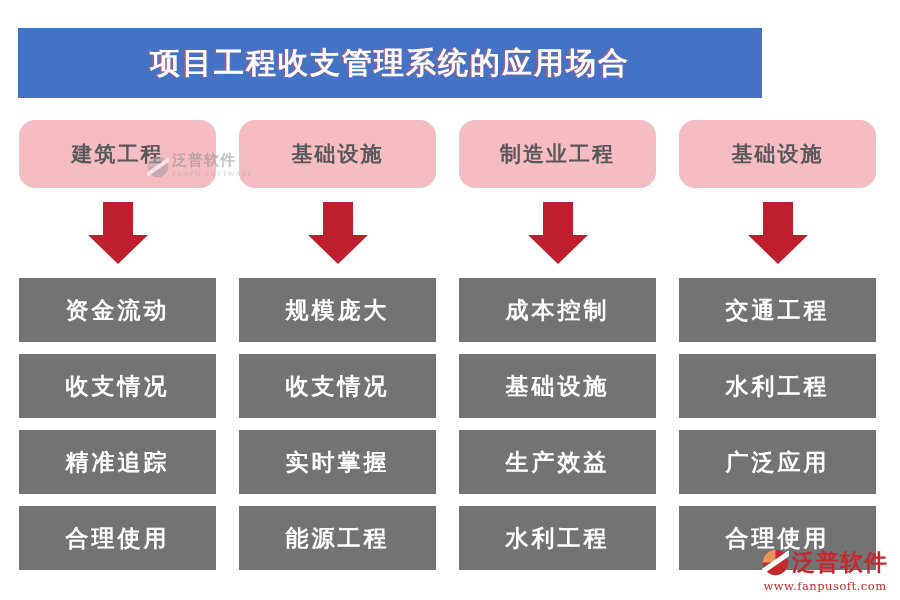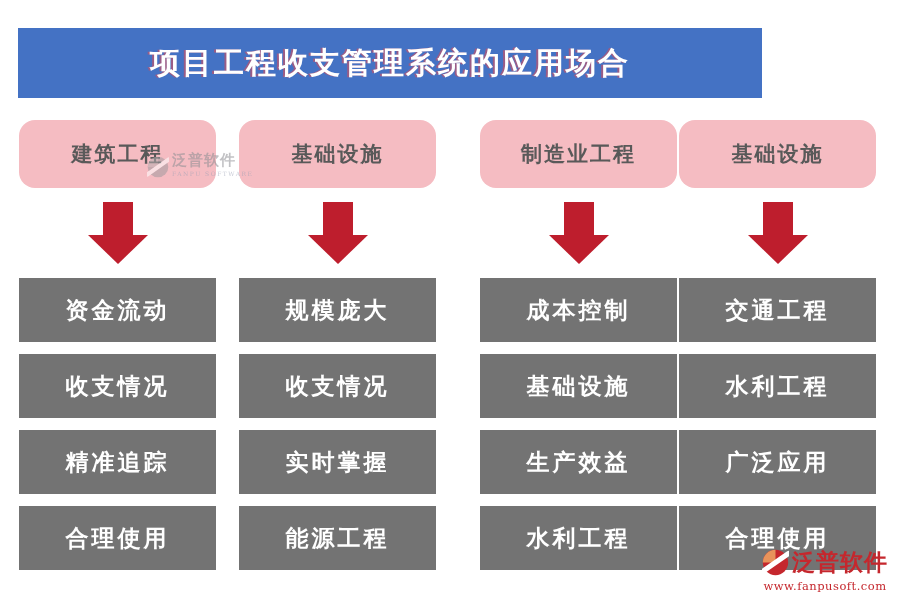--- a/index.html
+++ b/index.html
@@ -28,21 +28,21 @@
     font-weight: bold;
     letter-spacing: 2px;
     text-shadow: -2px 0 0 rgba(226, 74, 84, 0.55);
     white-space: nowrap;
   }
 
   
   .col { position: absolute; top: 120px; width: 197px; }
   .col-0 { left: 19px; }
   .col-1 { left: 239px; }
-  .col-2 { left: 480px; }
+  .col-2 { left: 459px; }
   .col-3 { left: 679px; }
 
   .col-header {
     height: 68px;
     background: #F5BCC2;
     border-radius: 16px;
     display: flex; align-items: center; justify-content: center;
     color: #595959;
     font-size: 21px;
     font-weight: bold;

